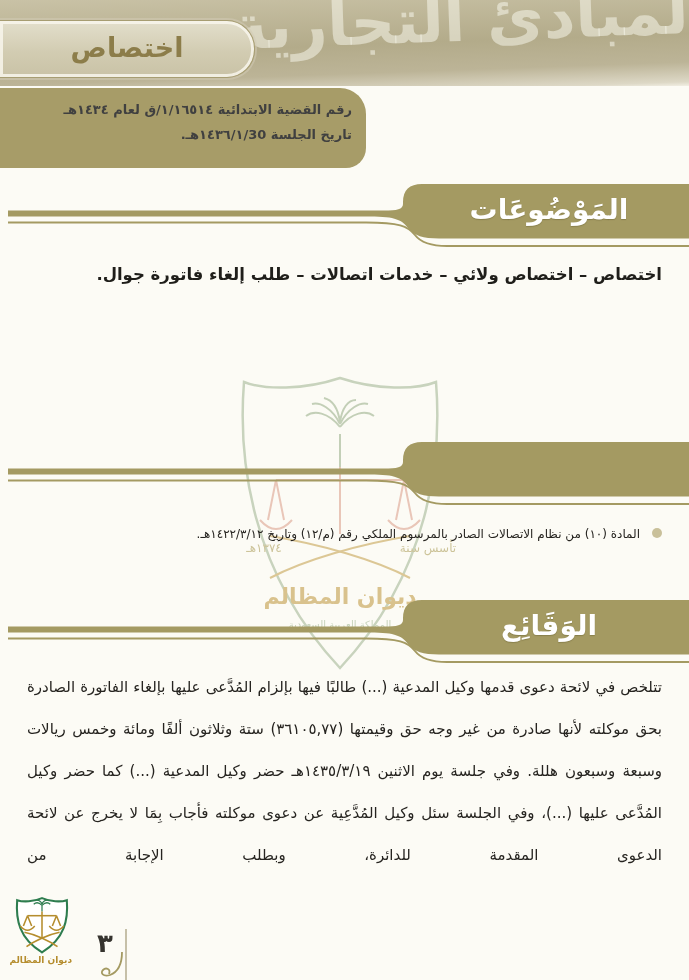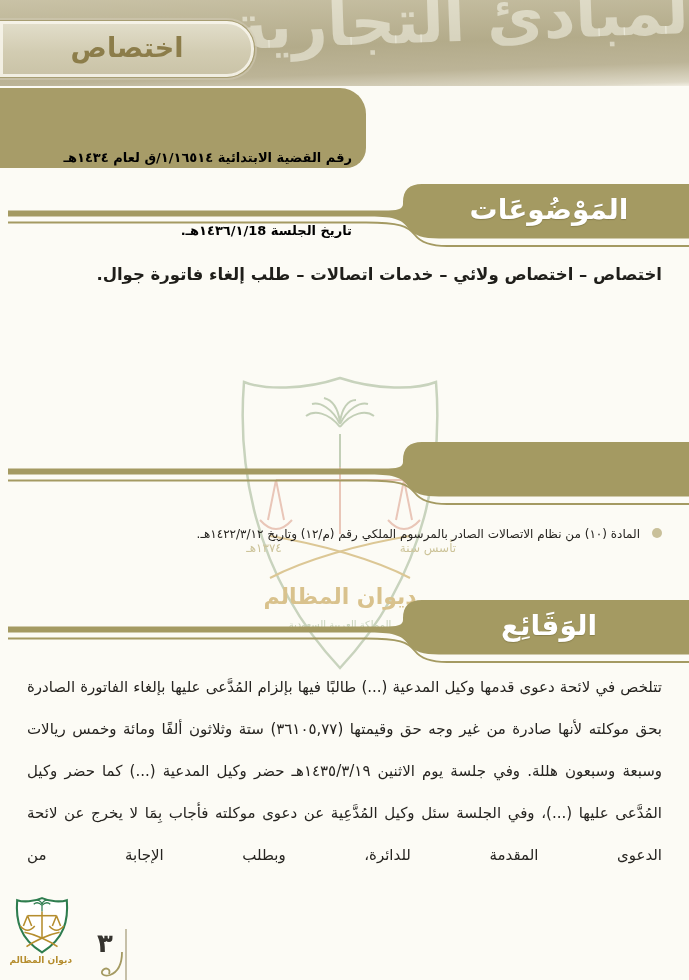--- a/index.html
+++ b/index.html
@@ -27,22 +27,22 @@
     display:flex;align-items:center;justify-content:center;
   }
   .pill-label{font-size:27px;font-weight:bold;color:#8c7d4a;padding-bottom:4px;}
   
   .casebox{
     position:absolute;left:0;top:88px;width:366px;height:80px;
     background:#a79c68;border-radius:0 26px 20px 0;
     padding:9px 14px 0 0;box-sizing:border-box;
   }
   .case-line{
-    color:#000000;font-size:13px;font-weight:bold;line-height:25px;
-    text-align:right;white-space:nowrap;margin-top:48px;
+    color:#404040;font-size:13px;font-weight:bold;line-height:25px;
+    text-align:right;white-space:nowrap;
   }
   
   .sec-header{position:absolute;left:8px;right:0;height:66px;}
   .tab-svg{position:absolute;left:0;top:0;}
   .sec-title{
     position:absolute;left:396px;top:1px;width:290px;height:53px;
     display:flex;align-items:center;justify-content:center;
     color:#ffffff;font-size:28px;font-weight:bold;text-shadow:0 1px 1px rgba(90,82,40,.35);
   }
   
@@ -92,21 +92,21 @@
 
   <div class="band">
     <div class="band-watermark">المبادئ التجارية</div>
     <div class="pill">
       <span class="pill-label">اختصاص</span>
     </div>
   </div>
 
   <div class="casebox">
     <div class="case-line">رقم القضية الابتدائية ١٦٥١٤‏/‏١‏/‏ق لعام ١٤٣٤هـ</div>
-    <div class="case-line">تاريخ الجلسة 18‏/‏١‏/‏١٤٣٦هـ.</div>
+    <div class="case-line">تاريخ الجلسة 30‏/‏١‏/‏١٤٣٦هـ.</div>
   </div>
 
   <svg class="emblem" width="244" height="302" viewBox="0 0 244 302">
     <path d="M122,6 C158,18 198,18 218,10 C224,86 212,200 122,296 C32,200 20,86 26,10 C46,18 86,18 122,6 Z" fill="none" stroke="#c8d3bd" stroke-width="2.5"></path>
     <g stroke="#c3cfb7" stroke-width="2" fill="none">
       <path d="M122,62 L122,95"></path>
       <path d="M122,55 C110,40 96,38 88,44"></path>
       <path d="M122,55 C134,40 148,38 156,44"></path>
       <path d="M122,52 C114,36 102,30 94,32"></path>
       <path d="M122,52 C130,36 142,30 150,32"></path>

